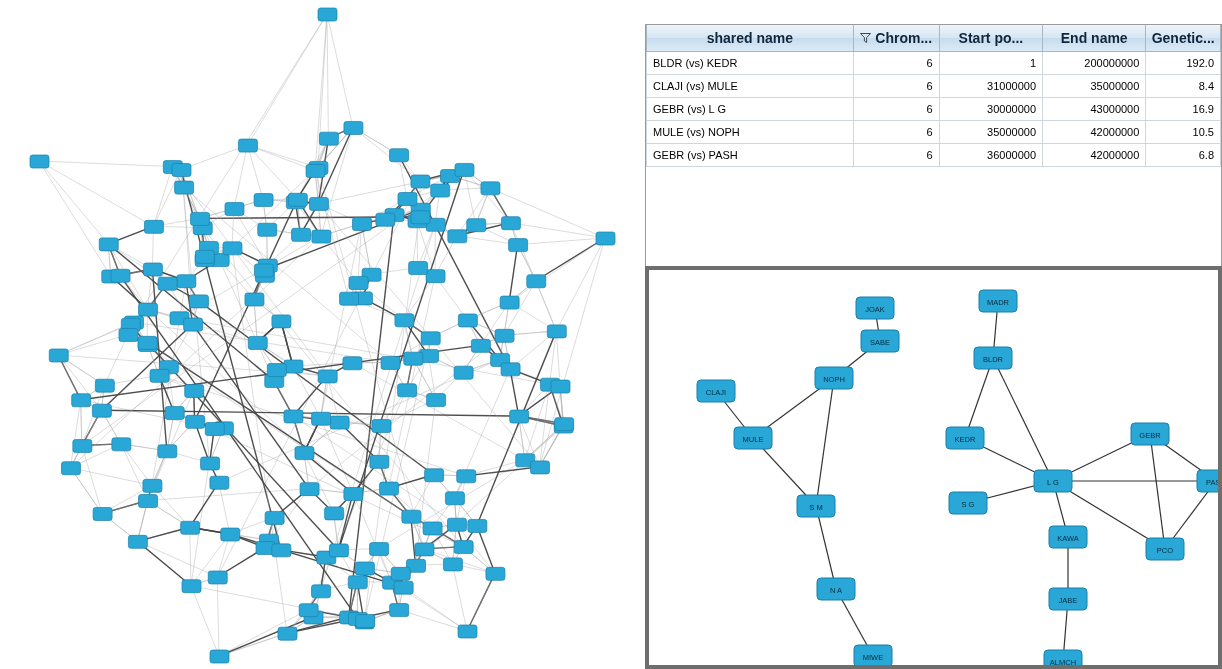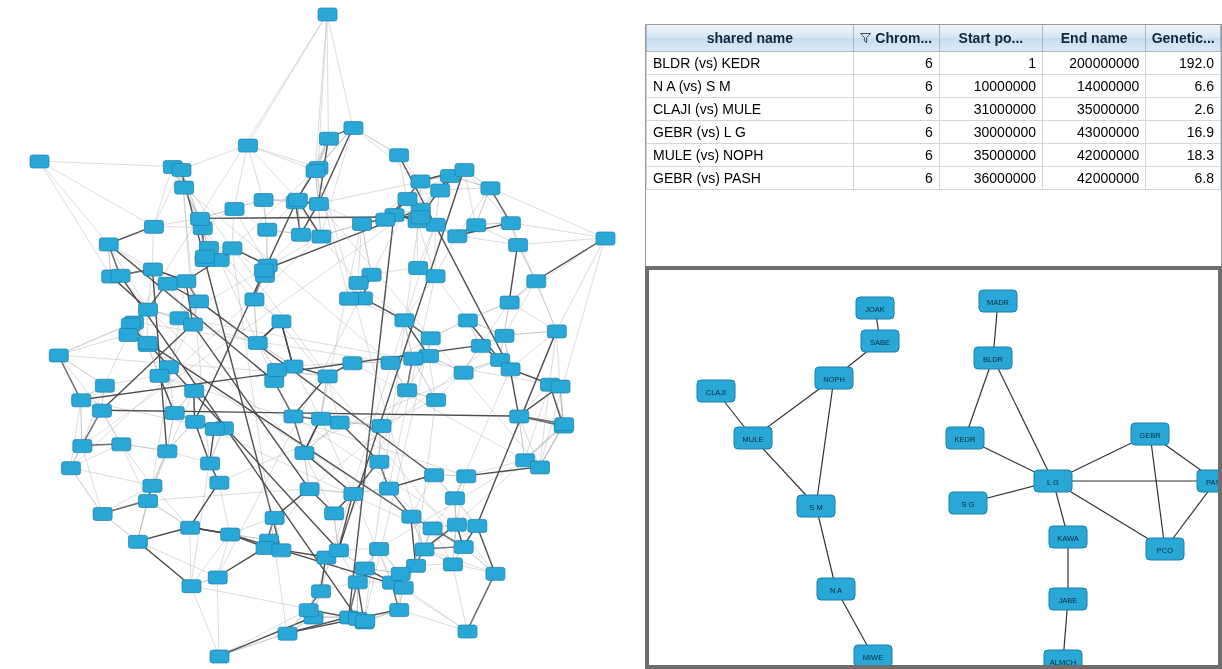--- a/index.html
+++ b/index.html
@@ -15,21 +15,21 @@
 
   
   #table-panel{position:absolute;left:0;top:16px;width:577px;height:266px;background:#ffffff;
                border:1px solid #9a9a9a;box-sizing:border-box;overflow:hidden;margin-top:8px;}
   table.data{border-collapse:collapse;width:100%;table-layout:fixed;}
   table.data th{
       background:linear-gradient(to bottom,#eef4fa 0%,#d6e6f4 48%,#c8dced 52%,#dbeaf6 100%);
       border:1px solid #a8b7c4;border-top:none;
       font-size:14px;font-weight:bold;height:26px;padding:0 6px;color:#10263b;
       text-align:center;white-space:nowrap;overflow:hidden;}
-  table.data td{border:1px solid #cfd6dc;border-top:none;height:22px;font-size:14px;
+  table.data td{border:1px solid #cfd6dc;border-top:none;height:22px;font-size:11px;
                 padding:0 6px;white-space:nowrap;overflow:hidden;background:#fff;}
   td.c-name{text-align:left;}
   td.c-num{text-align:right;}
   .col-name{width:36%;}
   .col-chr{width:15%;}
   .col-start{width:18%;}
   .col-end{width:18%;}
   .col-gen{width:13%;}
   .th-inner{display:flex;align-items:center;justify-content:center;gap:4px;}
   .filter-icon{display:inline-block;width:11px;height:10px;position:relative;flex:0 0 auto;}
@@ -1465,46 +1465,39 @@
       </thead>
       <tbody id="table-body">
           <tr>
             <td class="c-name">BLDR (vs) KEDR</td>
             <td class="c-num">6</td>
             <td class="c-num">1</td>
             <td class="c-num">200000000</td>
             <td class="c-num">192.0</td>
           </tr>
           <tr>
-            <td class="c-name">N A (vs) S M</td>
-            <td class="c-num">6</td>
-            <td class="c-num">10000000</td>
-            <td class="c-num">14000000</td>
-            <td class="c-num">6.6</td>
-          </tr>
-          <tr>
             <td class="c-name">CLAJI (vs) MULE</td>
             <td class="c-num">6</td>
             <td class="c-num">31000000</td>
             <td class="c-num">35000000</td>
-            <td class="c-num">2.6</td>
+            <td class="c-num">8.4</td>
           </tr>
           <tr>
             <td class="c-name">GEBR (vs) L G</td>
             <td class="c-num">6</td>
             <td class="c-num">30000000</td>
             <td class="c-num">43000000</td>
             <td class="c-num">16.9</td>
           </tr>
           <tr>
             <td class="c-name">MULE (vs) NOPH</td>
             <td class="c-num">6</td>
             <td class="c-num">35000000</td>
             <td class="c-num">42000000</td>
-            <td class="c-num">18.3</td>
+            <td class="c-num">10.5</td>
           </tr>
           <tr>
             <td class="c-name">GEBR (vs) PASH</td>
             <td class="c-num">6</td>
             <td class="c-num">36000000</td>
             <td class="c-num">42000000</td>
             <td class="c-num">6.8</td>
           </tr>
         </tbody>
     </table>

